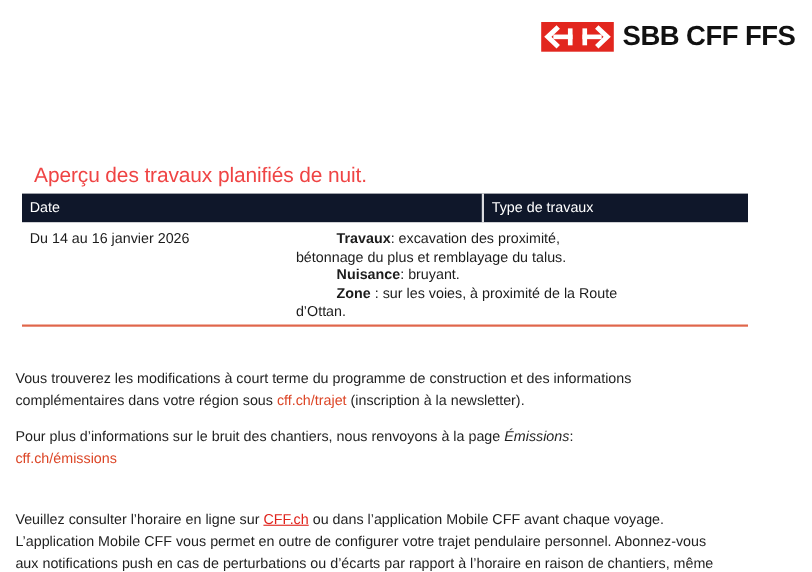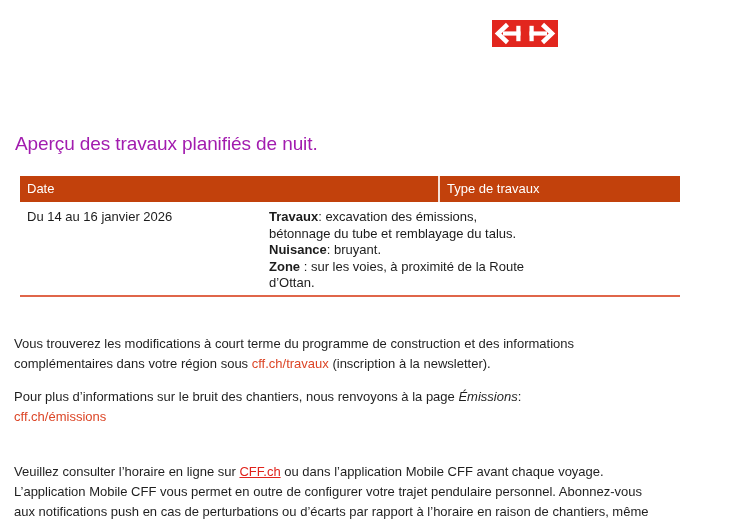--- a/index.html
+++ b/index.html
@@ -5,34 +5,34 @@
   html,body{margin:0;padding:0;}
   body{
     width:738px;height:520px;position:relative;background:#ffffff;
     font-family:"Liberation Sans",sans-serif;color:#1e1e1e;overflow:hidden;
   }
   
   .logo{position:absolute;top:20px;left:492px;display:flex;align-items:center;}
   .logo-box{width:66px;height:27px;background:#e2261e;display:flex;align-items:center;justify-content:center;}
   .logo-text{margin-left:8px;font-size:25px;font-weight:bold;color:#111;letter-spacing:-0.5px;line-height:27px;white-space:nowrap;}
   
-  .title{position:absolute;top:133px;left:15px;margin:0;font-size:19px;font-weight:400;color:#a21caf;letter-spacing:-0.1px;}
+  .title{position:absolute;top:133px;left:15px;margin:16px;font-size:19px;font-weight:400;color:#ef4444;letter-spacing:-0.1px;}
   
   .works-table{position:absolute;top:176px;left:20px;width:660px;font-size:13px;}
-  .thead{display:flex;background:#c2410c;height:26px;color:#fff;gap:16px;}
+  .thead{display:flex;background:#0f172a;height:26px;color:#fff;gap:16px;}
   .th{box-sizing:border-box;padding-left:7px;line-height:26px;}
   .th1{width:240px;}
   .th2{width:146px;border-left:2px solid rgba(255,255,255,0.85);margin-top:36px;}
   .th3{flex:1;border-left:2px solid rgba(255,255,255,0.85);}
   .trow{display:flex;border-bottom:2px solid #e0664a;padding:7px 0 3px 0;line-height:16.5px;color:#1c1c1c;}
   .td{box-sizing:border-box;}
   .td1{width:240px;padding-left:7px;}
   .td2{width:146px;padding-left:9px;}
   .td3{flex:1;padding-left:9px;padding-right:6px;}
-  .td3 b{font-weight:bold;}
+  .td3 b{font-weight:bold;margin-left:37px;}
   
   .para{position:absolute;left:14px;width:706px;margin:0;font-size:13px;line-height:20px;color:#1f1f1f;}
   .p1{top:334px;}
   .p2{top:387px;}
   .p3{top:462px;}
   .link-orange{color:#dc4526;text-decoration:none;cursor:pointer;}
   .link-red{color:#e0231c;text-decoration:underline;cursor:pointer;}
   i{text-align:center;}
 </style>
 </head>
@@ -42,45 +42,46 @@
   <div class="logo-box">
     <svg width="66" height="27" viewBox="0 0 66 27" aria-hidden="true">
       <path d="M15.5 4.5 L6 13.5 L15.5 22.5" fill="none" stroke="#ffffff" stroke-width="4.5"></path>
       <path d="M50.5 4.5 L60 13.5 L50.5 22.5" fill="none" stroke="#ffffff" stroke-width="4.5"></path>
       <rect x="11" y="11.4" width="17.5" height="4.2" fill="#ffffff"></rect>
       <rect x="37.5" y="11.4" width="17.5" height="4.2" fill="#ffffff"></rect>
       <rect x="24.3" y="5.8" width="4.2" height="15.4" fill="#ffffff"></rect>
       <rect x="37.5" y="5.8" width="4.2" height="15.4" fill="#ffffff"></rect>
     </svg>
   </div>
+  <div class="logo-text">SBB CFF FFS</div>
 </div>
 
 <h1 class="title">Aperçu des travaux planifiés de nuit.</h1>
 
 <div class="works-table">
   <div class="thead">
     <div class="th th1">Date</div>
     <div class="th th2">Durée</div>
     <div class="th th3">Type de travaux</div>
   </div>
   <div class="trow">
     <div class="td td1">Du 14 au 16 janvier 2026</div>
     <div class="td td3">
-      <b>Travaux</b><span>: excavation des émissions,</span><br>
-      <span>bétonnage du tube et remblayage du talus.</span><br>
+      <b>Travaux</b><span>: excavation des proximité,</span><br>
+      <span>bétonnage du plus et remblayage du talus.</span><br>
       <b>Nuisance</b><span>: bruyant.</span><br>
       <b>Zone</b><span> : sur les voies, à proximité de la Route</span><br>
       <span>d’Ottan.</span>
     </div>
   </div>
 </div>
 
 <p class="para p1">
   <span>Vous trouverez les modifications à court terme du programme de construction et des informations</span><br>
-  <span>complémentaires dans votre région sous </span><a class="link-orange">cff.ch/travaux</a><span> (inscription à la newsletter).</span>
+  <span>complémentaires dans votre région sous </span><a class="link-orange">cff.ch/trajet</a><span> (inscription à la newsletter).</span>
 </p>
 
 <p class="para p2">
   <span>Pour plus d’informations sur le bruit des chantiers, nous renvoyons à la page </span><i>Émissions</i><span>:</span><br>
   <a class="link-orange">cff.ch/émissions</a>
 </p>
 
 <p class="para p3">
   <span>Veuillez consulter l’horaire en ligne sur </span><a class="link-red">CFF.ch</a><span> ou dans l’application Mobile CFF avant chaque voyage.</span><br>
   <span>L’application Mobile CFF vous permet en outre de configurer votre trajet pendulaire personnel. Abonnez-vous</span><br>

